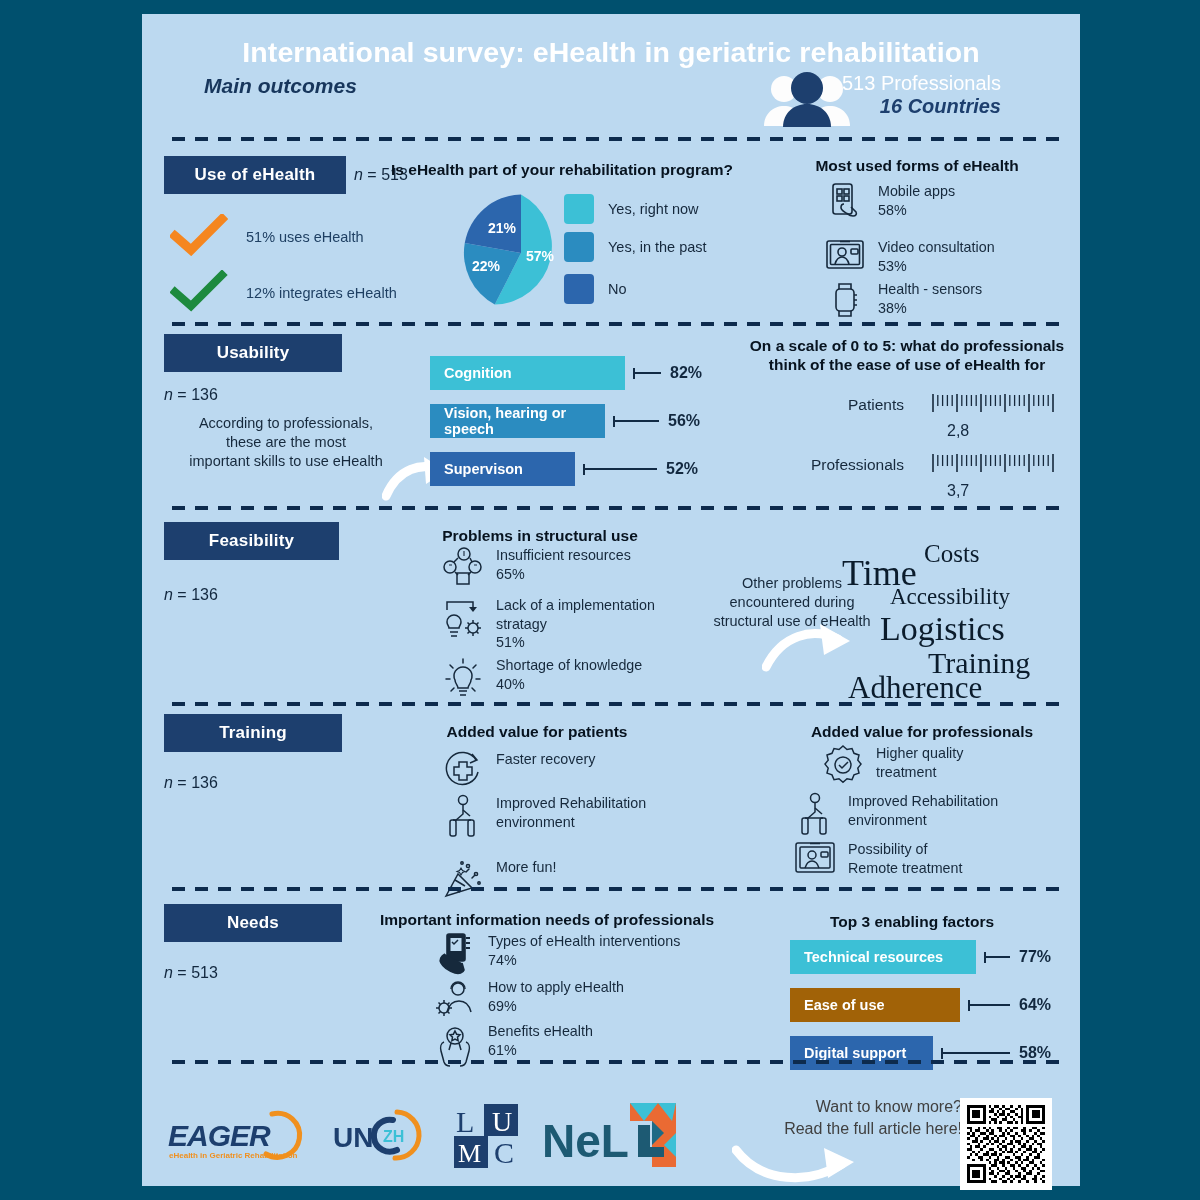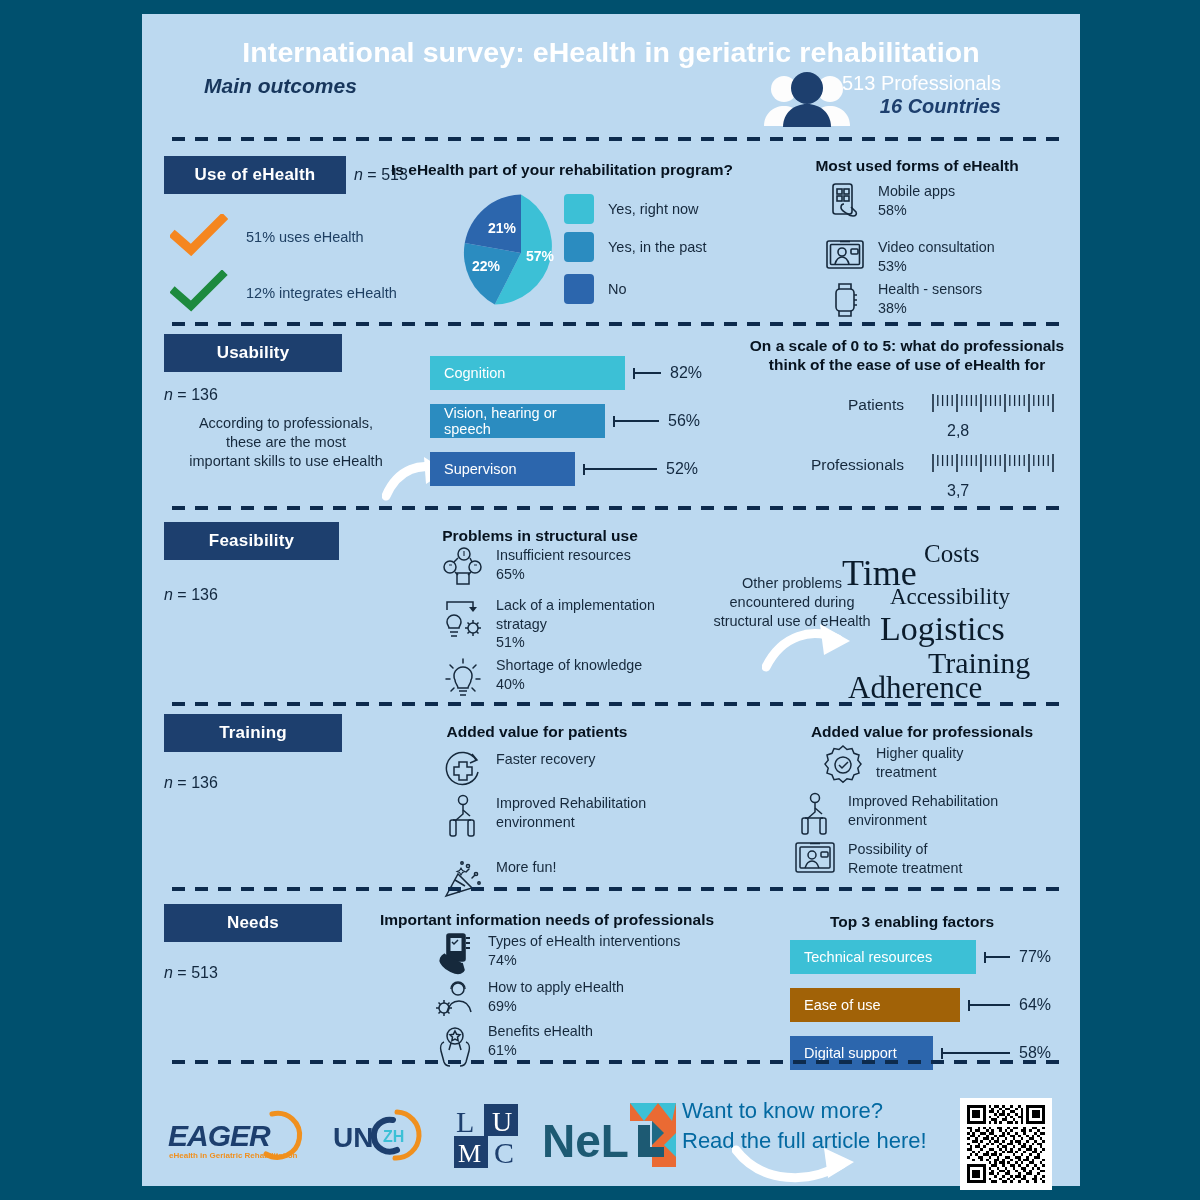--- a/index.html
+++ b/index.html
@@ -80,21 +80,21 @@
   
   .check-row { position: absolute; display: flex; align-items: center; }
   .check-row .txt { font-size: 14.5px; color: #1f4063; margin-left: 18px; }
 
   
   .ico-row { position: absolute; display: flex; align-items: flex-start; }
   .ico-row .ico { width: 46px; flex: 0 0 46px; display:flex; align-items:center; justify-content:center;}
   .ico-row .lbl { font-size: 14.3px; color: #16293c; line-height: 1.3; margin-left: 10px; }
 
   
-  .barset { position: absolute; }
+  .barset { position: absolute; font-weight: bold; }
   .bar-row { position: relative; margin-bottom: 14px; display: flex; align-items: center; }
   .bar {
     height: 34px; display: flex; align-items: center;
     color: #ffffff; font-size: 14.5px; padding-left: 14px;
   }
   .leader { display: flex; align-items: center; margin-left: 8px; }
   .leader .cap { width: 2px; height: 11px; background: #122b45; }
   .leader .line { height: 2px; background: #122b45; }
   .bar-pct { font-size: 16px; color: #12283f; margin-left: 9px; }
 
@@ -102,21 +102,21 @@
   .rate-row { position: absolute; display: flex; align-items: center; }
   .rate-lbl { font-size: 15.5px; color: #16293c; width: 122px; text-align: right; }
   .rate-val { position: absolute; font-size: 16px; color: #12283f; }
 
   
   .wc { position: absolute; font-family: "Liberation Serif", serif; color: #0b1c2c; white-space: nowrap; }
 
   
   .logo { position: absolute; }
   .qr { position: absolute; background: #ffffff; display:flex; align-items:center; justify-content:center;}
-  .cta { position: absolute; font-size: 22px; color: #0369a1; text-align: left; line-height: 1.35; }
+  .cta { position: absolute; font-size: 16px; color: #404040; text-align: right; line-height: 1.35; }
 </style>
 </head>
 <body>
 
 <div class="canvas">
  <div class="card">
 
   <div class="title">International survey: eHealth in geriatric rehabilitation</div>
   <div class="subtitle">Main outcomes</div>
 

